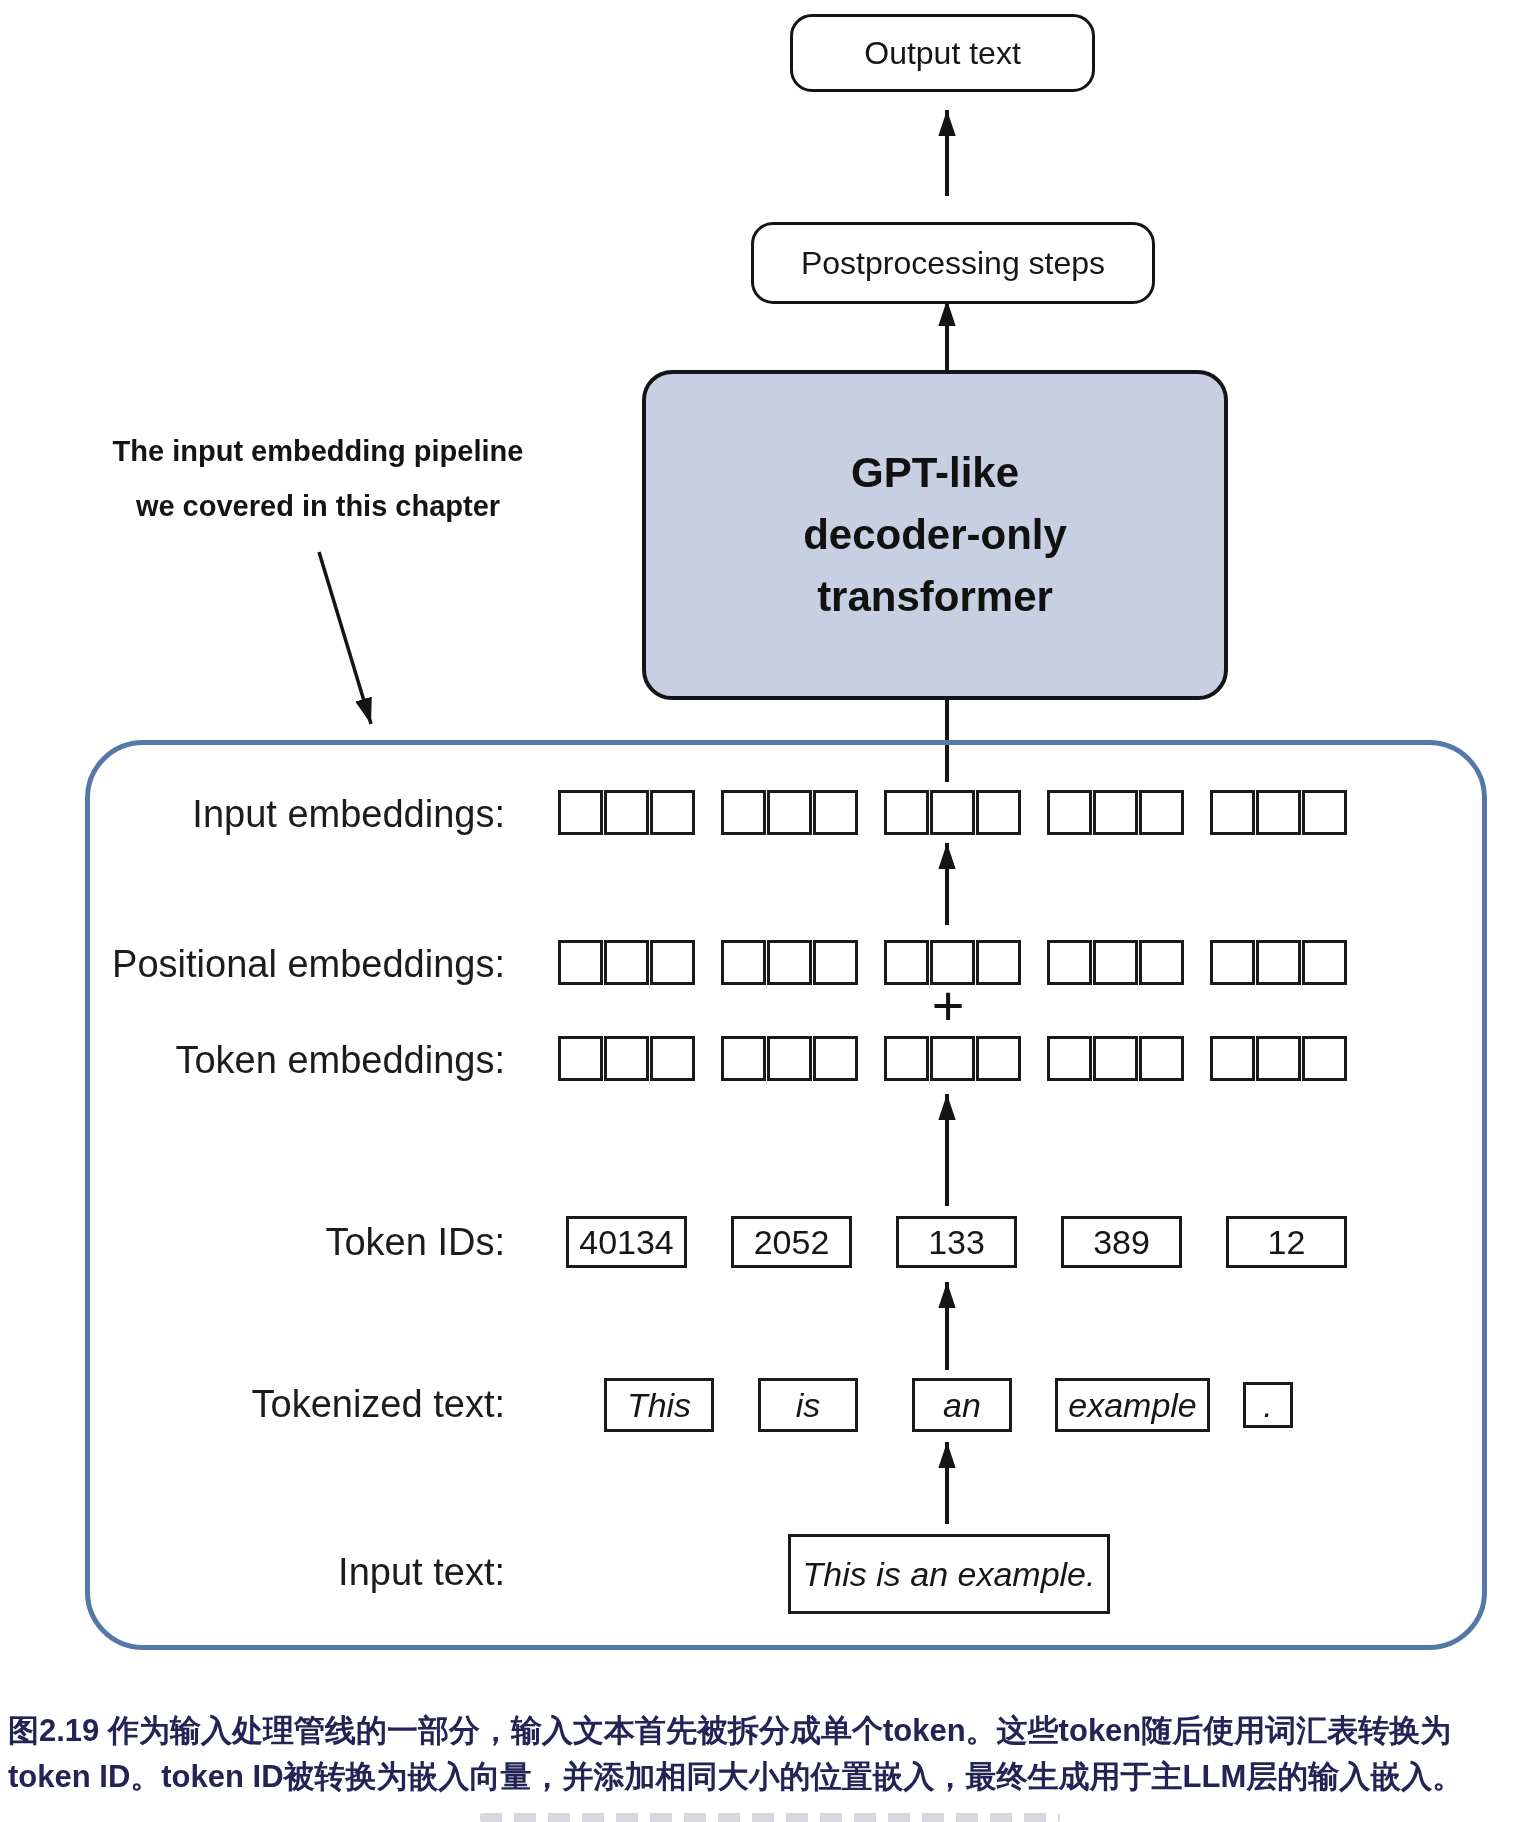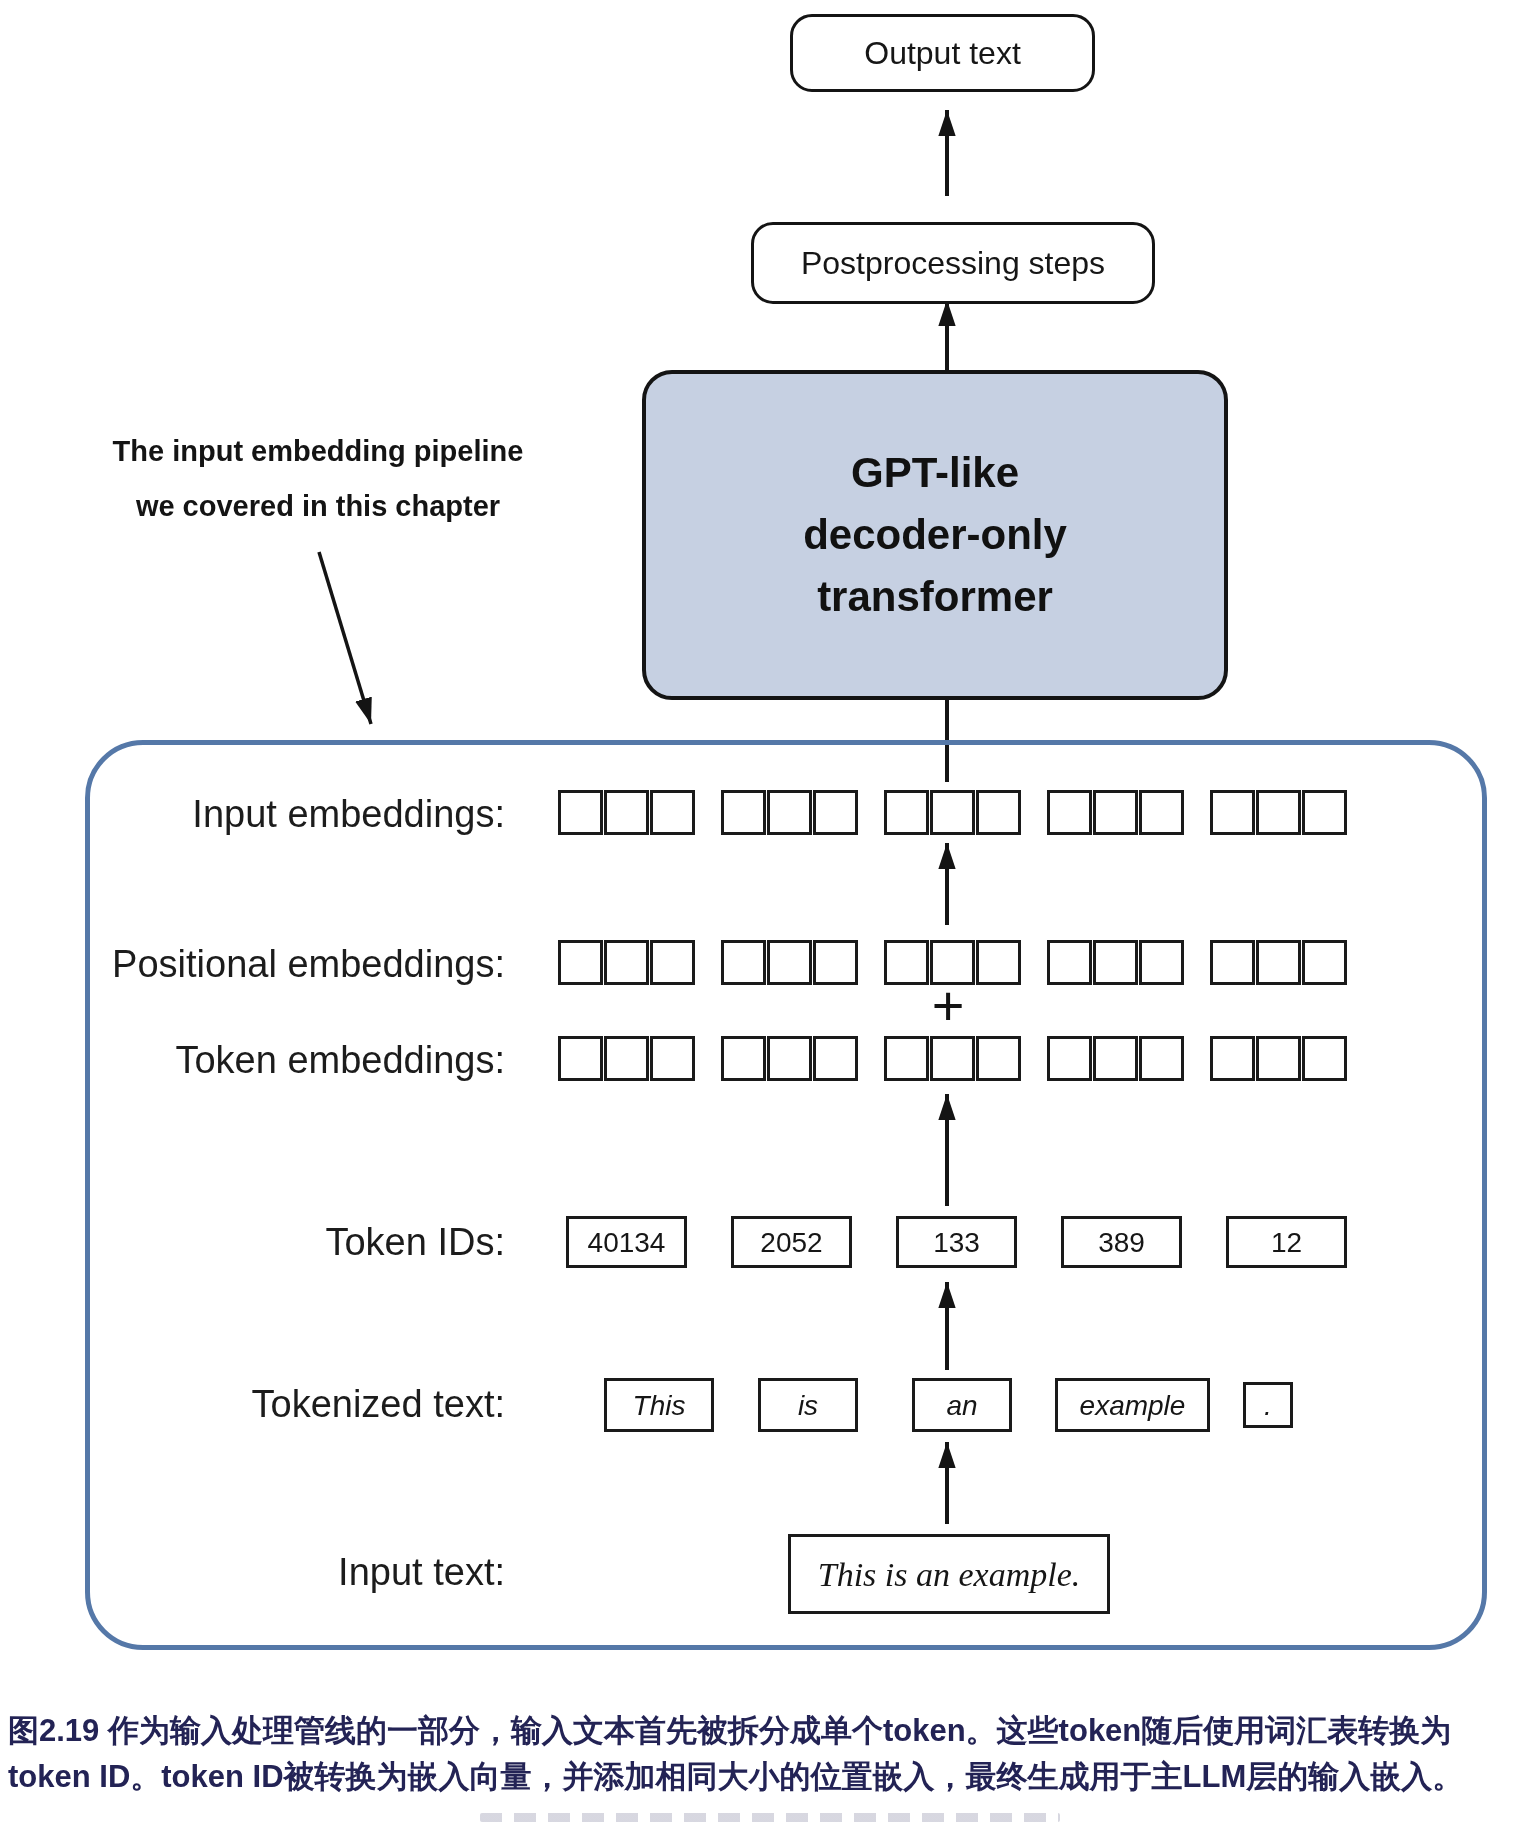--- a/index.html
+++ b/index.html
@@ -45,28 +45,28 @@
   .grp{display:flex;gap:1px;}
   .sq{width:45px;height:45px;box-sizing:border-box;border:3px solid #1a1a1a;background:#fff;}
 
   .plus{
     position:absolute;left:908px;top:974px;width:80px;height:66px;
     text-align:center;font-size:56px;line-height:64px;color:#141414;
   }
 
   .tok{
     position:absolute;box-sizing:border-box;border:3px solid #1a1a1a;background:#fff;
-    text-align:center;font-size:28px;color:#161616;
+    text-align:center;font-size:34px;color:#161616;
   }
   .idbox{top:1216px;width:121px;height:52px;line-height:47px;}
   .wordbox{top:1378px;height:54px;line-height:49px;font-style:italic;}
   .dotbox{top:1382px;height:46px;line-height:41px;}
   .inputbox{
     left:788px;top:1534px;width:322px;height:80px;line-height:75px;
-    font-style:italic;font-size:34px;font-family:Liberation Serif, serif;
+    font-style:italic;font-size:34px;
   }
 
   .caption{
     position:absolute;left:8px;width:1504px;white-space:nowrap;
     font-size:31px;line-height:42px;font-weight:600;color:var(--caption-color,#232355);
   }
   .cap1{top:1710px;}
   .cap2{top:1756px;}
   .sliver{
     position:absolute;left:480px;top:1813px;width:580px;height:9px;border-radius:2px;opacity:.3;

